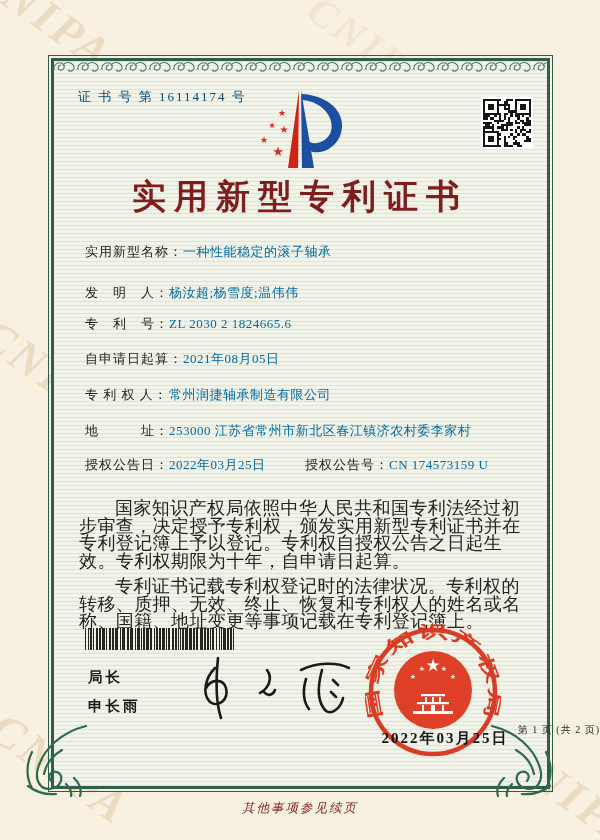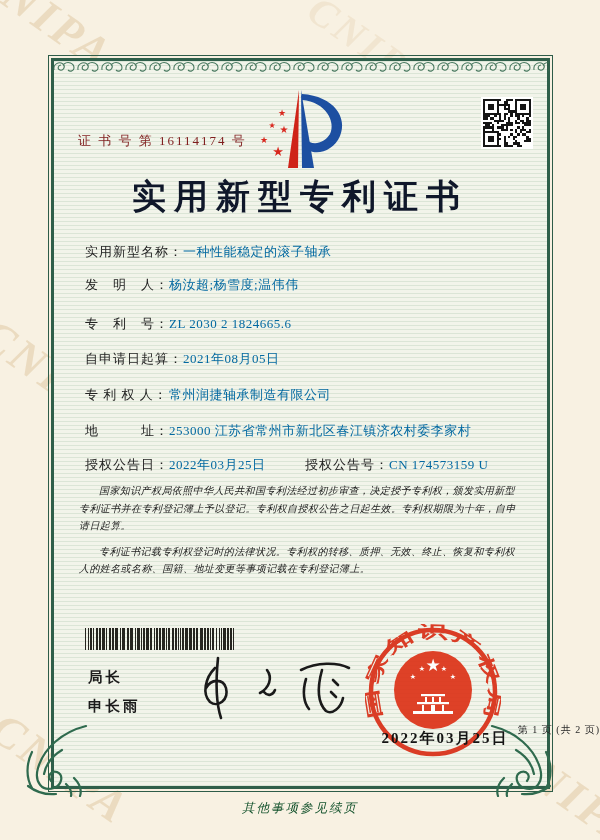--- a/index.html
+++ b/index.html
@@ -22,51 +22,51 @@
   .frame-inner{
     position:absolute;left:2px;top:2px;right:2px;bottom:2px;
     border:3px solid #2f5f4a;box-sizing:border-box;
     background-color:#f2f4ea;
     background-image:repeating-linear-gradient(180deg, rgba(128,168,134,0.20) 0px, rgba(128,168,134,0.20) 1px, transparent 1px, transparent 4px);
   }
   .orn-band{position:absolute;left:52px;top:60px;width:497px;height:13px;opacity:.9;}
   .corner{position:absolute;width:70px;height:75px;}
   .corner.bl{left:22px;top:722px;}
   .corner.br{left:486px;top:722px;transform:scaleX(-1);}
-  .certno{position:absolute;left:78px;top:88px;font-size:13px;letter-spacing:2px;color:#7f1d1d;margin-top:44px;}
+  .certno{position:absolute;left:78px;top:88px;font-size:13px;letter-spacing:2px;color:#0c4a6e;}
   .logo{position:absolute;left:252px;top:84px;width:96px;height:88px;}
   .qr{position:absolute;left:481px;top:97px;width:52px;height:52px;background:#fff;padding:2px;box-sizing:border-box;}
   .title{
     position:absolute;left:0;top:174px;width:100%;text-align:center;
-    font-size:34px;font-weight:bold;letter-spacing:8px;color:#0f172a;
+    font-size:34px;font-weight:bold;letter-spacing:8px;color:#7f1d1d;
   }
   .frow{position:absolute;left:85px;height:18px;font-size:13px;white-space:nowrap;}
   .flabel{display:inline-block;min-width:84px;color:#222;letter-spacing:1px;}
   .fvalue{color:#0369a1;letter-spacing:0.5px;}
   .fpair2{position:absolute;left:220px;top:0;}
   .paras{
-    position:absolute;left:79px;top:482px;width:444px;
-    font-size:10px;line-height:17.5px;font-style:italic;color:#222;letter-spacing:0.4px;
+    position:absolute;left:79px;top:500px;width:444px;
+    font-size:18px;line-height:17.5px;color:#222;letter-spacing:0.4px;
   }
   .paras p{margin:0;text-indent:2em;}
   .paras p + p{margin-top:8px;}
   .barcode{position:absolute;left:85px;top:628px;width:158px;height:22px;display:flex;align-items:stretch;}
   .barcode div{height:100%;}
   .signer{position:absolute;left:88px;font-size:14.5px;font-weight:bold;letter-spacing:3px;
     font-family:"Liberation Sans","DejaVu Sans",sans-serif;color:#1b1b1b;}
   .signer.t1{top:668px;}
   .signer.t2{top:697px;}
   .signature{position:absolute;left:185px;top:648px;width:185px;height:78px;}
   .seal{position:absolute;left:365px;top:624px;width:136px;height:136px;}
   .seal-date{
     position:absolute;left:374px;top:729px;width:142px;text-align:center;
     font-size:15px;letter-spacing:2px;color:#141414;font-weight:bold;
   }
   .pagenum{position:absolute;left:0;top:723px;width:100%;text-align:right;font-size:10px;letter-spacing:1px;color:#2a2a2a;}
-  .contnote{position:absolute;left:0;top:800px;width:100%;text-align:center;font-size:12.5px;letter-spacing:2px;color:#14532d;font-style:italic;}
+  .contnote{position:absolute;left:0;top:800px;width:100%;text-align:center;font-size:12.5px;letter-spacing:2px;color:#7f1d1d;font-style:italic;}
   svg{display:block;}
 </style>
 </head>
 <body>
 
 <div class="wm" style="left:-35px;top:-12px;">CNIPA</div>
 <div class="wm" style="left:300px;top:22px;font-size:40px;color:rgba(210,175,125,0.18);">CNIPA</div>
 <div class="wm" style="left:352px;top:236px;">CNIPA</div>
 <div class="wm" style="left:-28px;top:348px;">CNIPA</div>
 <div class="wm" style="left:-18px;top:742px;">CNIPA</div>
@@ -267,21 +267,21 @@
       <rect x="1" y="15" width="5" height="5" fill="#ffffff"></rect>
       <rect x="2" y="16" width="3" height="3" fill="#151515"></rect>
     </svg>
   </div>
 
 <div class="title">实用新型专利证书</div>
 
 <div class="frow" style="top:243px;">
   <span class="flabel">实用新型名称：</span><span class="fvalue">一种性能稳定的滚子轴承</span>
 </div>
-<div class="frow" style="top:276px;">
+<div class="frow" style="top:284px;">
   <span class="flabel">发　明　人：</span><span class="fvalue">杨汝超;杨雪度;温伟伟</span>
 </div>
 <div class="frow" style="top:315px;">
   <span class="flabel">专　利　号：</span><span class="fvalue">ZL 2030 2 1824665.6</span>
 </div>
 <div class="frow" style="top:350px;">
   <span class="flabel">自申请日起算：</span><span class="fvalue">2021年08月05日</span>
 </div>
 <div class="frow" style="top:386px;">
   <span class="flabel">专 利 权 人：</span><span class="fvalue">常州润捷轴承制造有限公司</span>

